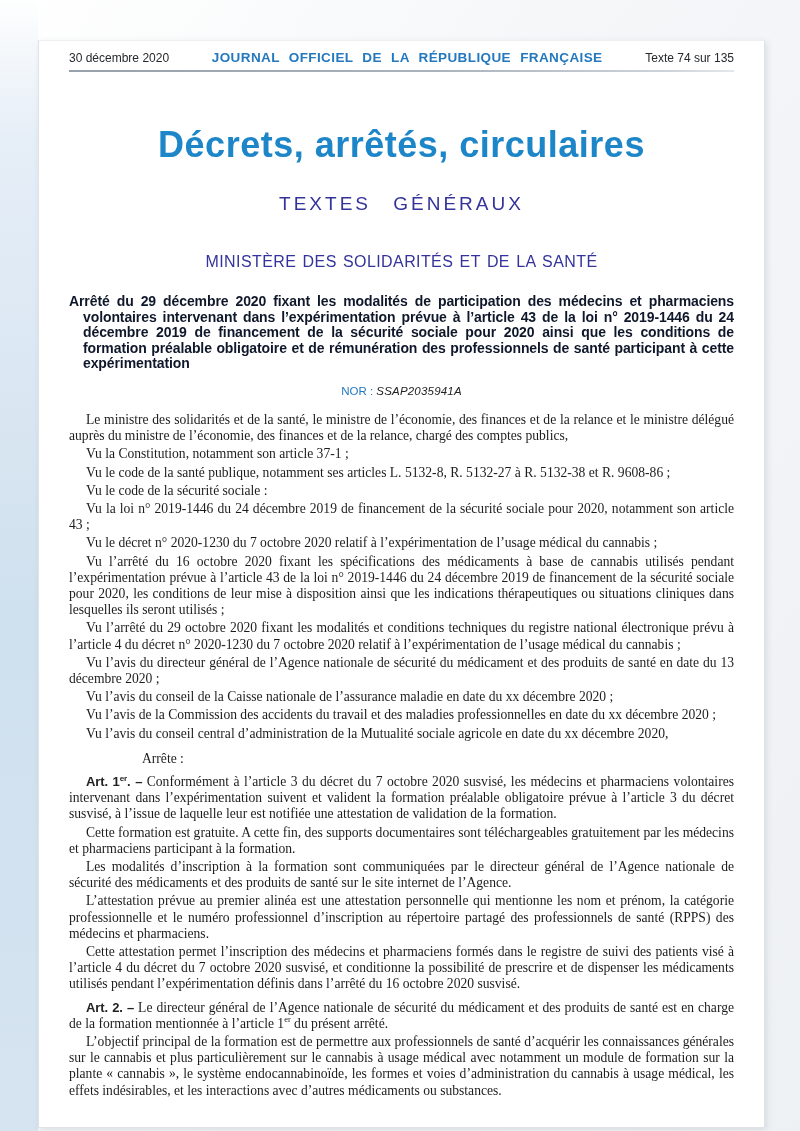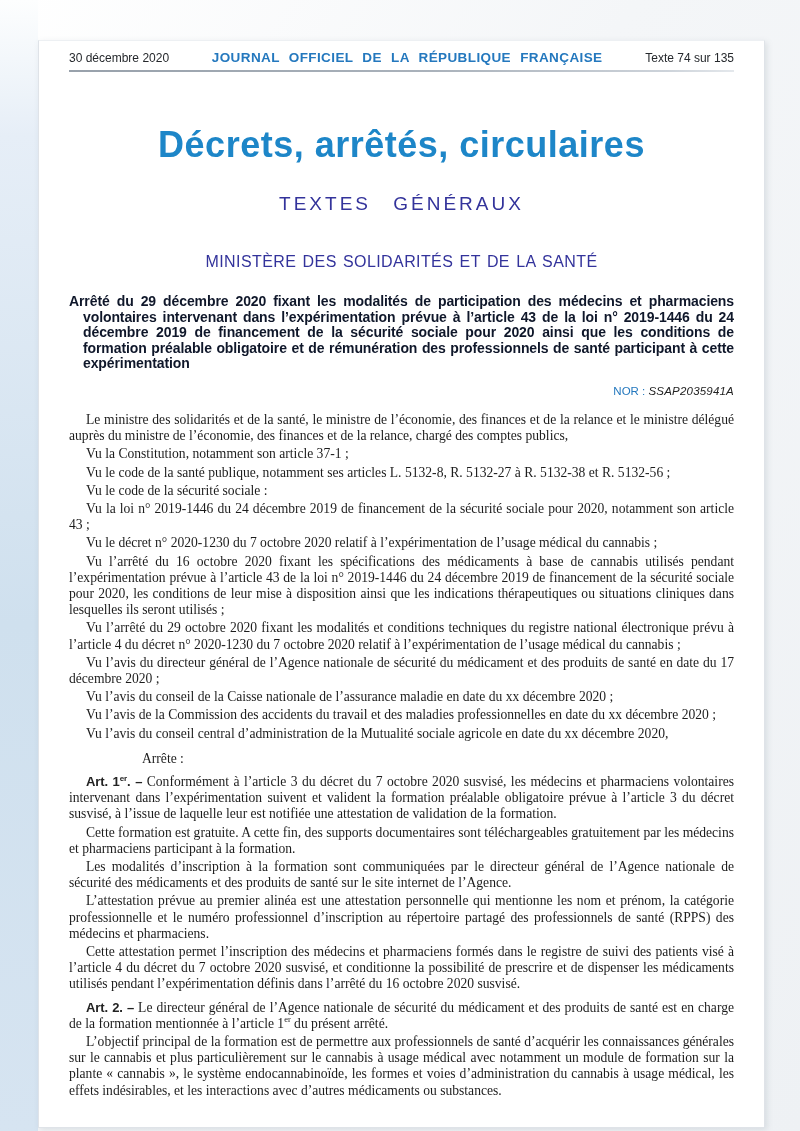--- a/index.html
+++ b/index.html
@@ -57,21 +57,21 @@
     color:var(--navy);
   }
   
   .arrete-title{
     margin:23px 0 0 0;
     font-size:14px;line-height:15.6px;font-weight:bold;color:#0f172a;
     text-align:justify;padding-left:14px;text-indent:-14px;
     letter-spacing:-0.1px;
   }
   .nor-line{
-    margin:13px 0 0 0;text-align:right;font-size:11.5px;color:#222;
+    margin:13px 0 0 0;text-align:center;font-size:11.5px;color:#222;
   }
   .nor-line .nor-label{color:var(--header-blue);}
   .nor-line .nor-value{font-style:italic;color:#222;letter-spacing:.2px;}
   
   .doc-body{
     margin-top:15px;
     font-family:"Liberation Serif",serif;
     font-size:13.6px;line-height:16.2px;color:var(--ink);
     text-align:justify;
   }
@@ -107,27 +107,27 @@
 
   <p class="arrete-title">Arrêté du 29 décembre 2020 fixant les modalités de participation des médecins et pharmaciens volontaires intervenant dans l’expérimentation prévue à l’article 43 de la loi n° 2019-1446 du 24 décembre 2019 de financement de la sécurité sociale pour 2020 ainsi que les conditions de formation préalable obligatoire et de rémunération des professionnels de santé participant à cette expérimentation</p>
 
   <div class="nor-line">
     <span class="nor-label">NOR : </span><span class="nor-value">SSAP2035941A</span>
   </div>
 
   <div class="doc-body">
       <p class="normal">Le ministre des solidarités et de la santé, le ministre de l’économie, des finances et de la relance et le ministre délégué auprès du ministre de l’économie, des finances et de la relance, chargé des comptes publics,</p>
       <p class="normal">Vu la Constitution, notamment son article 37-1 ;</p>
-      <p class="normal">Vu le code de la santé publique, notamment ses articles L. 5132-8, R. 5132-27 à R. 5132-38 et R. 5132-56 ;</p>
+      <p class="normal">Vu le code de la santé publique, notamment ses articles L. 5132-8, R. 5132-27 à R. 5132-38 et R. 9608-86 ;</p>
       <p class="normal">Vu le code de la sécurité sociale :</p>
       <p class="normal">Vu la loi n° 2019-1446 du 24 décembre 2019 de financement de la sécurité sociale pour 2020, notamment son article 43 ;</p>
       <p class="normal">Vu le décret n° 2020-1230 du 7 octobre 2020 relatif à l’expérimentation de l’usage médical du cannabis ;</p>
       <p class="normal">Vu l’arrêté du 16 octobre 2020 fixant les spécifications des médicaments à base de cannabis utilisés pendant l’expérimentation prévue à l’article 43 de la loi n° 2019-1446 du 24 décembre 2019 de financement de la sécurité sociale pour 2020, les conditions de leur mise à disposition ainsi que les indications thérapeutiques ou situations cliniques dans lesquelles ils seront utilisés ;</p>
       <p class="normal">Vu l’arrêté du 29 octobre 2020 fixant les modalités et conditions techniques du registre national électronique prévu à l’article 4 du décret n° 2020-1230 du 7 octobre 2020 relatif à l’expérimentation de l’usage médical du cannabis ;</p>
-      <p class="normal">Vu l’avis du directeur général de l’Agence nationale de sécurité du médicament et des produits de santé en date du 17 décembre 2020 ;</p>
+      <p class="normal">Vu l’avis du directeur général de l’Agence nationale de sécurité du médicament et des produits de santé en date du 13 décembre 2020 ;</p>
       <p class="normal">Vu l’avis du conseil de la Caisse nationale de l’assurance maladie en date du xx décembre 2020 ;</p>
       <p class="normal">Vu l’avis de la Commission des accidents du travail et des maladies professionnelles en date du xx décembre 2020 ;</p>
       <p class="normal">Vu l’avis du conseil central d’administration de la Mutualité sociale agricole en date du xx décembre 2020,</p>
       <p class="arrete">Arrête :</p>
       <p class="article"><strong class="lead">Art. 1<sup>er</sup>. –</strong> Conformément à l’article 3 du décret du 7 octobre 2020 susvisé, les médecins et pharmaciens volontaires intervenant dans l’expérimentation suivent et valident la formation préalable obligatoire prévue à l’article 3 du décret susvisé, à l’issue de laquelle leur est notifiée une attestation de validation de la formation.</p>
       <p class="normal">Cette formation est gratuite. A cette fin, des supports documentaires sont téléchargeables gratuitement par les médecins et pharmaciens participant à la formation.</p>
       <p class="normal">Les modalités d’inscription à la formation sont communiquées par le directeur général de l’Agence nationale de sécurité des médicaments et des produits de santé sur le site internet de l’Agence.</p>
       <p class="normal">L’attestation prévue au premier alinéa est une attestation personnelle qui mentionne les nom et prénom, la catégorie professionnelle et le numéro professionnel d’inscription au répertoire partagé des professionnels de santé (RPPS) des médecins et pharmaciens.</p>
       <p class="normal">Cette attestation permet l’inscription des médecins et pharmaciens formés dans le registre de suivi des patients visé à l’article 4 du décret du 7 octobre 2020 susvisé, et conditionne la possibilité de prescrire et de dispenser les médicaments utilisés pendant l’expérimentation définis dans l’arrêté du 16 octobre 2020 susvisé.</p>
       <p class="article"><strong class="lead">Art. 2. –</strong> Le directeur général de l’Agence nationale de sécurité du médicament et des produits de santé est en charge de la formation mentionnée à l’article 1<sup>er</sup> du présent arrêté.</p>

